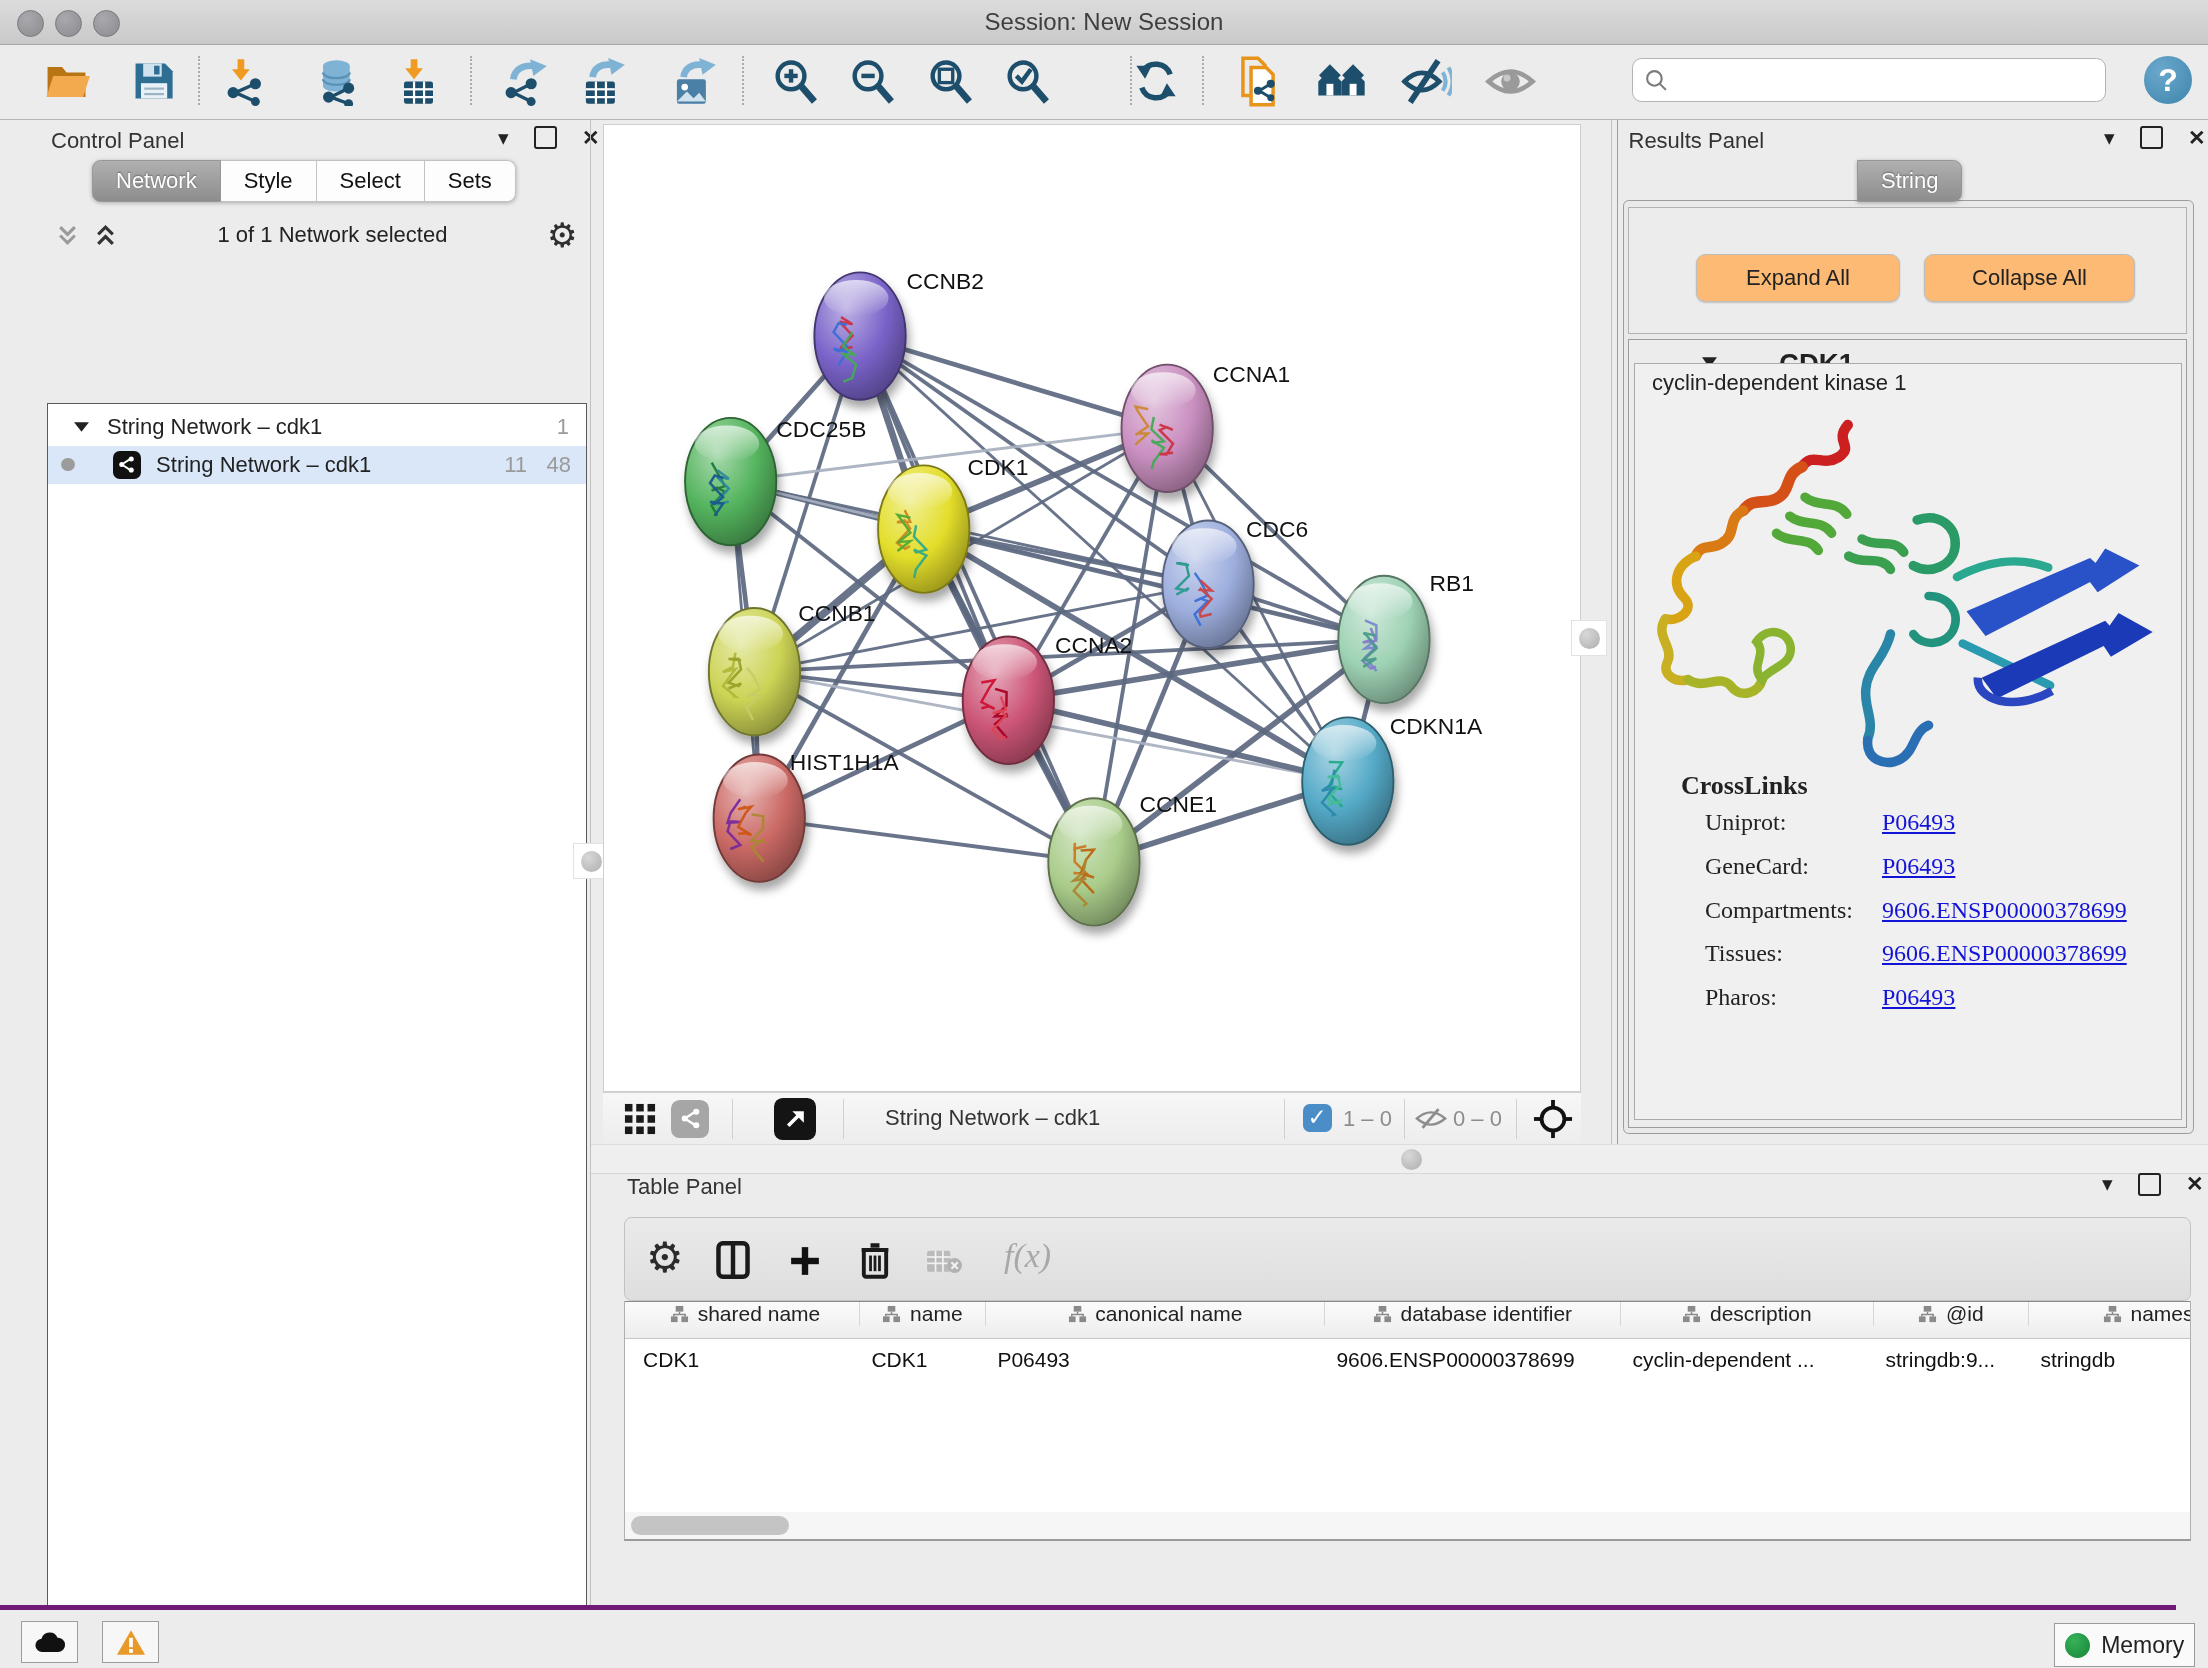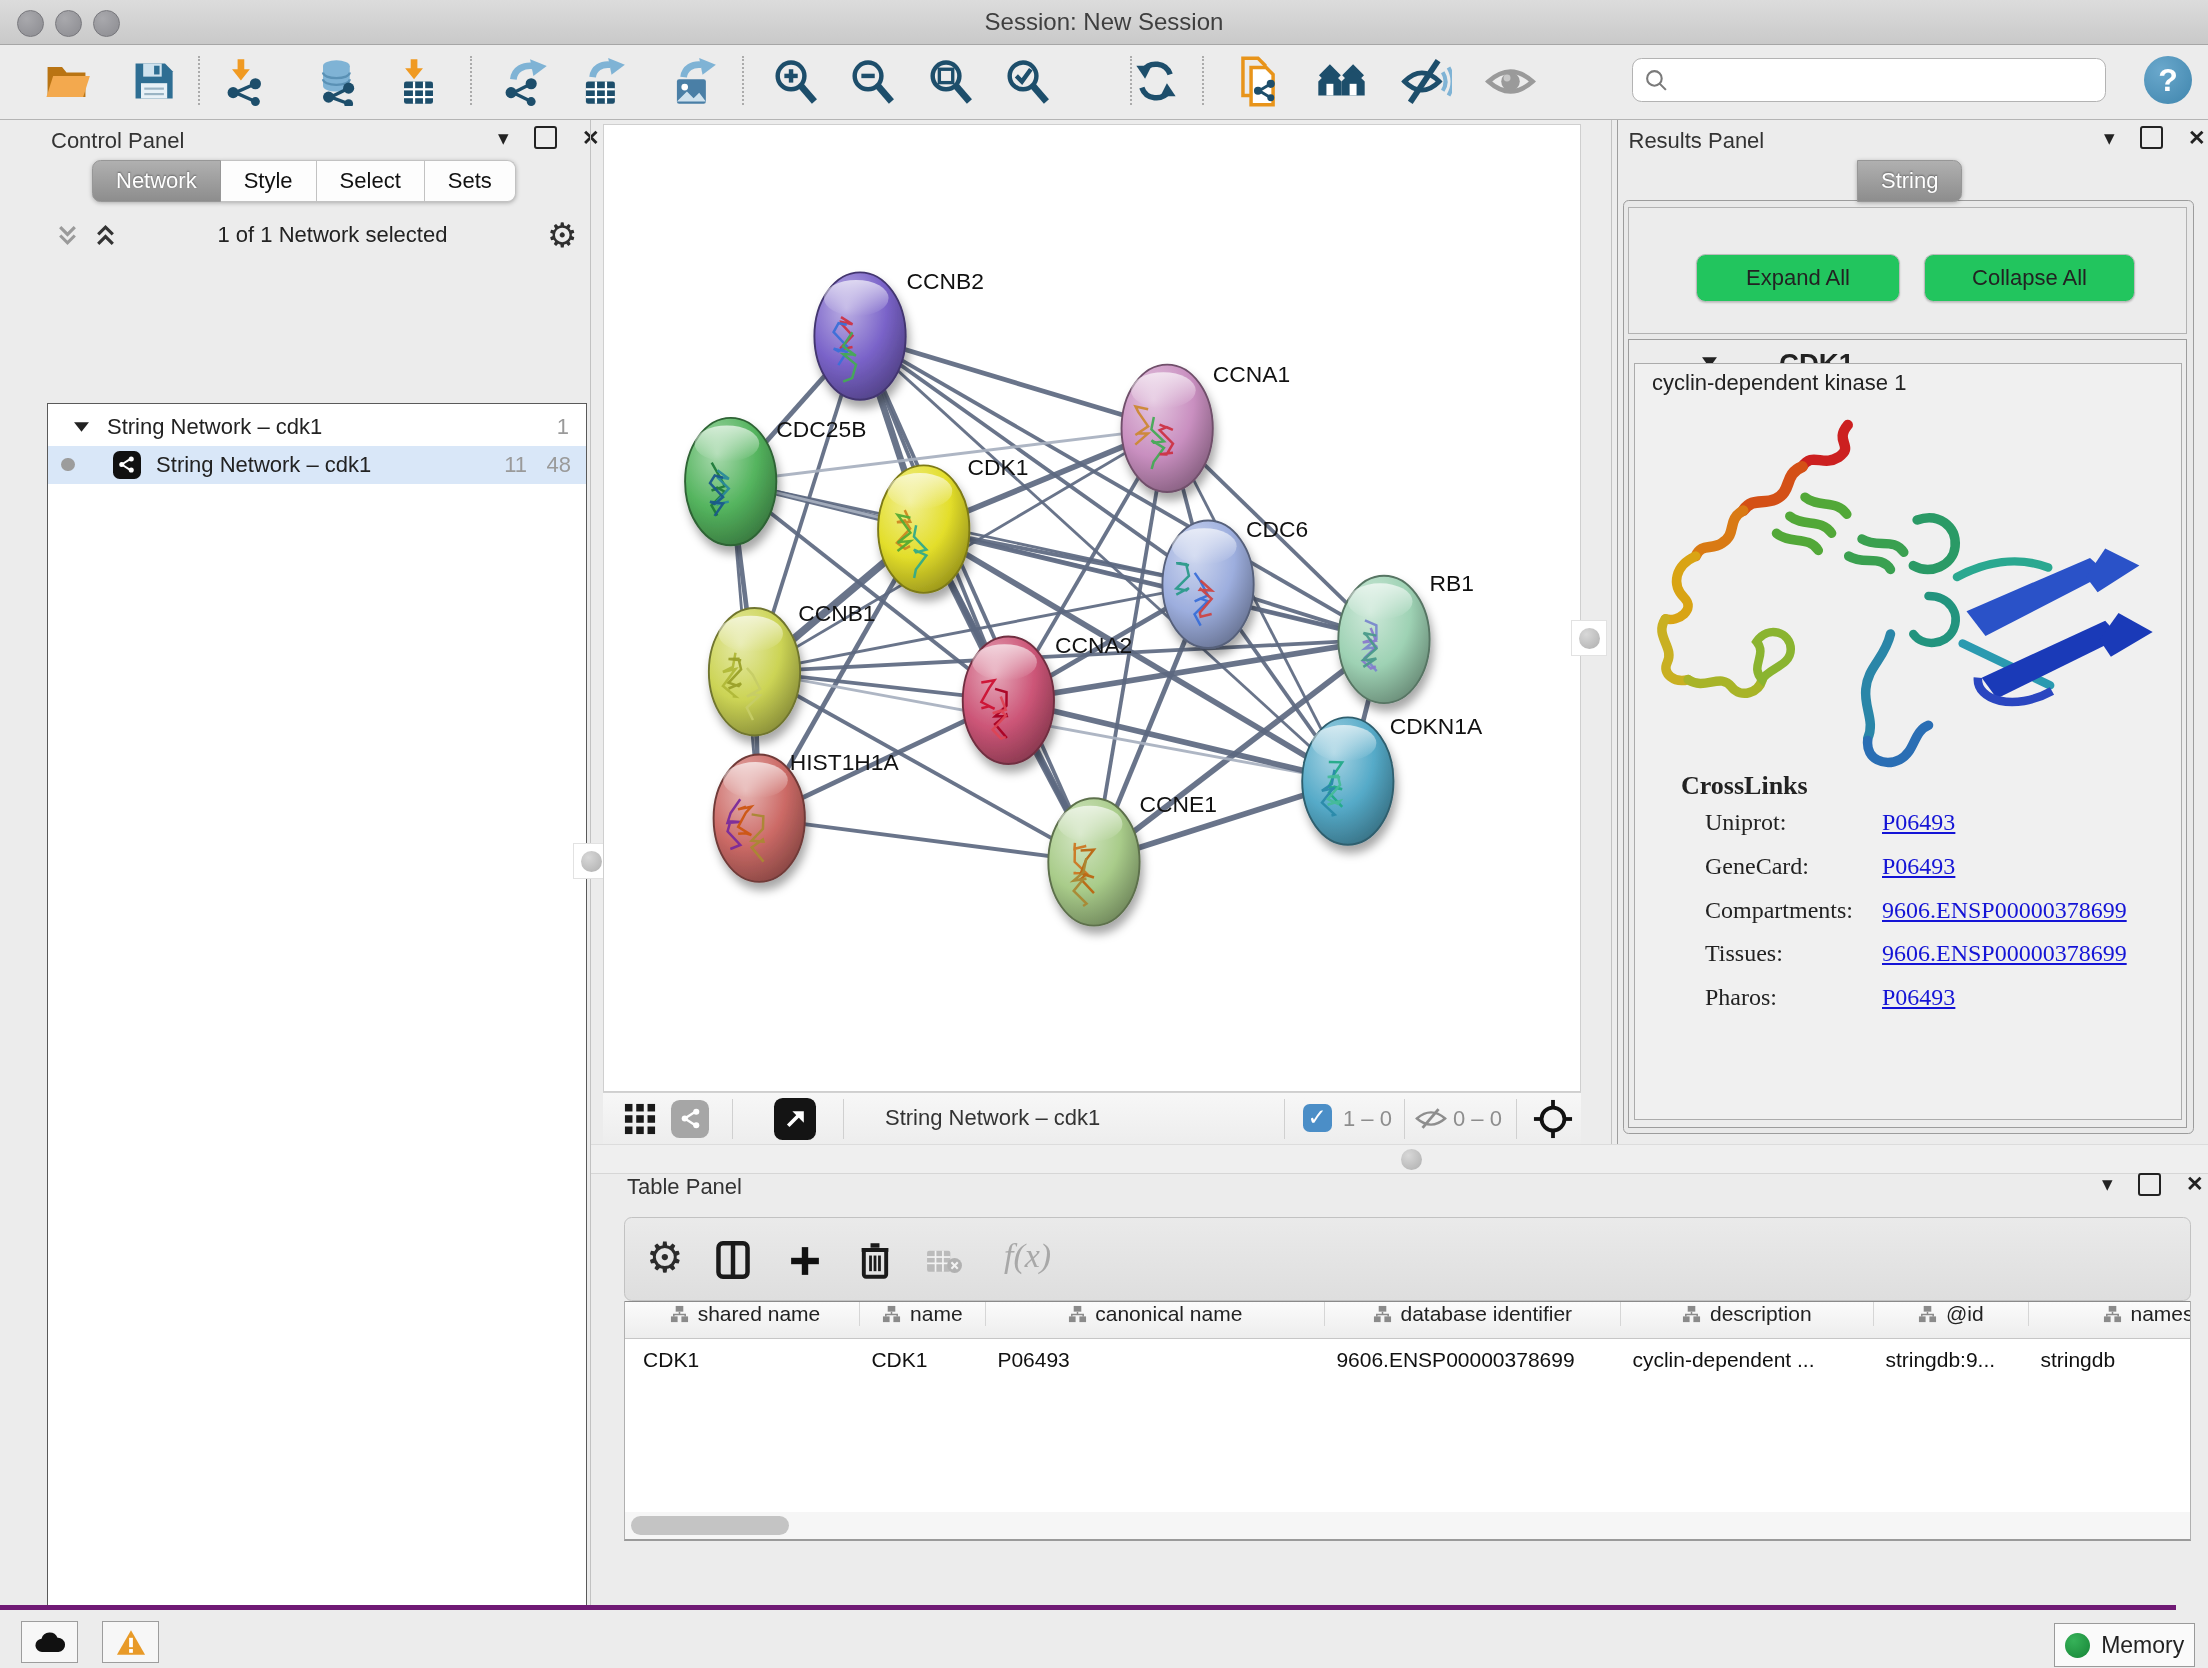--- a/index.html
+++ b/index.html
@@ -70,21 +70,21 @@
   .splitter-knob{position:absolute;width:34px;height:34px;background:#fff;border:1px solid #e2e2e2;
     display:flex;align-items:center;justify-content:center;}
   .knob-dot{width:21px;height:21px;border-radius:50%;
     background:radial-gradient(circle at 35% 30%,#d8d8d8,#aeaeae);}
 
   
   .rp-outer{left:1623px;top:200px;width:571px;height:934px;background:#e9e9e9;
     border:1.9px solid #9c9c9c;border-radius:5.7px;box-sizing:border-box;}
   .rp-expandbox{left:1628px;top:207px;width:559px;height:127px;background:#ececec;
     border:1px solid #b2b2b2;box-sizing:border-box;}
-  .rp-btn{position:absolute;height:46px;background:#22c55e;border:1px solid #bdbdbd;
+  .rp-btn{position:absolute;height:46px;background:#fdba74;border:1px solid #bdbdbd;
     border-radius:9.5px;font-size:22px;display:flex;align-items:center;justify-content:center;
     box-shadow:0 1px 1.9px rgba(0,0,0,.18);}
   .rp-genebox{left:1628px;top:339px;width:559px;height:789px;background:#ececec;
     border:1px solid #9c9c9c;box-sizing:border-box;}
   .rp-inner{left:1634px;top:363px;width:548px;height:757px;background:#f0f0f0;
     border:1px solid #ababab;box-sizing:border-box;}
   .xl{font-family:"Liberation Serif",serif;}
   .xl-row{position:absolute;font-size:24px;}
   .xl-row a{color:#1414d6;text-decoration:underline;}
 

